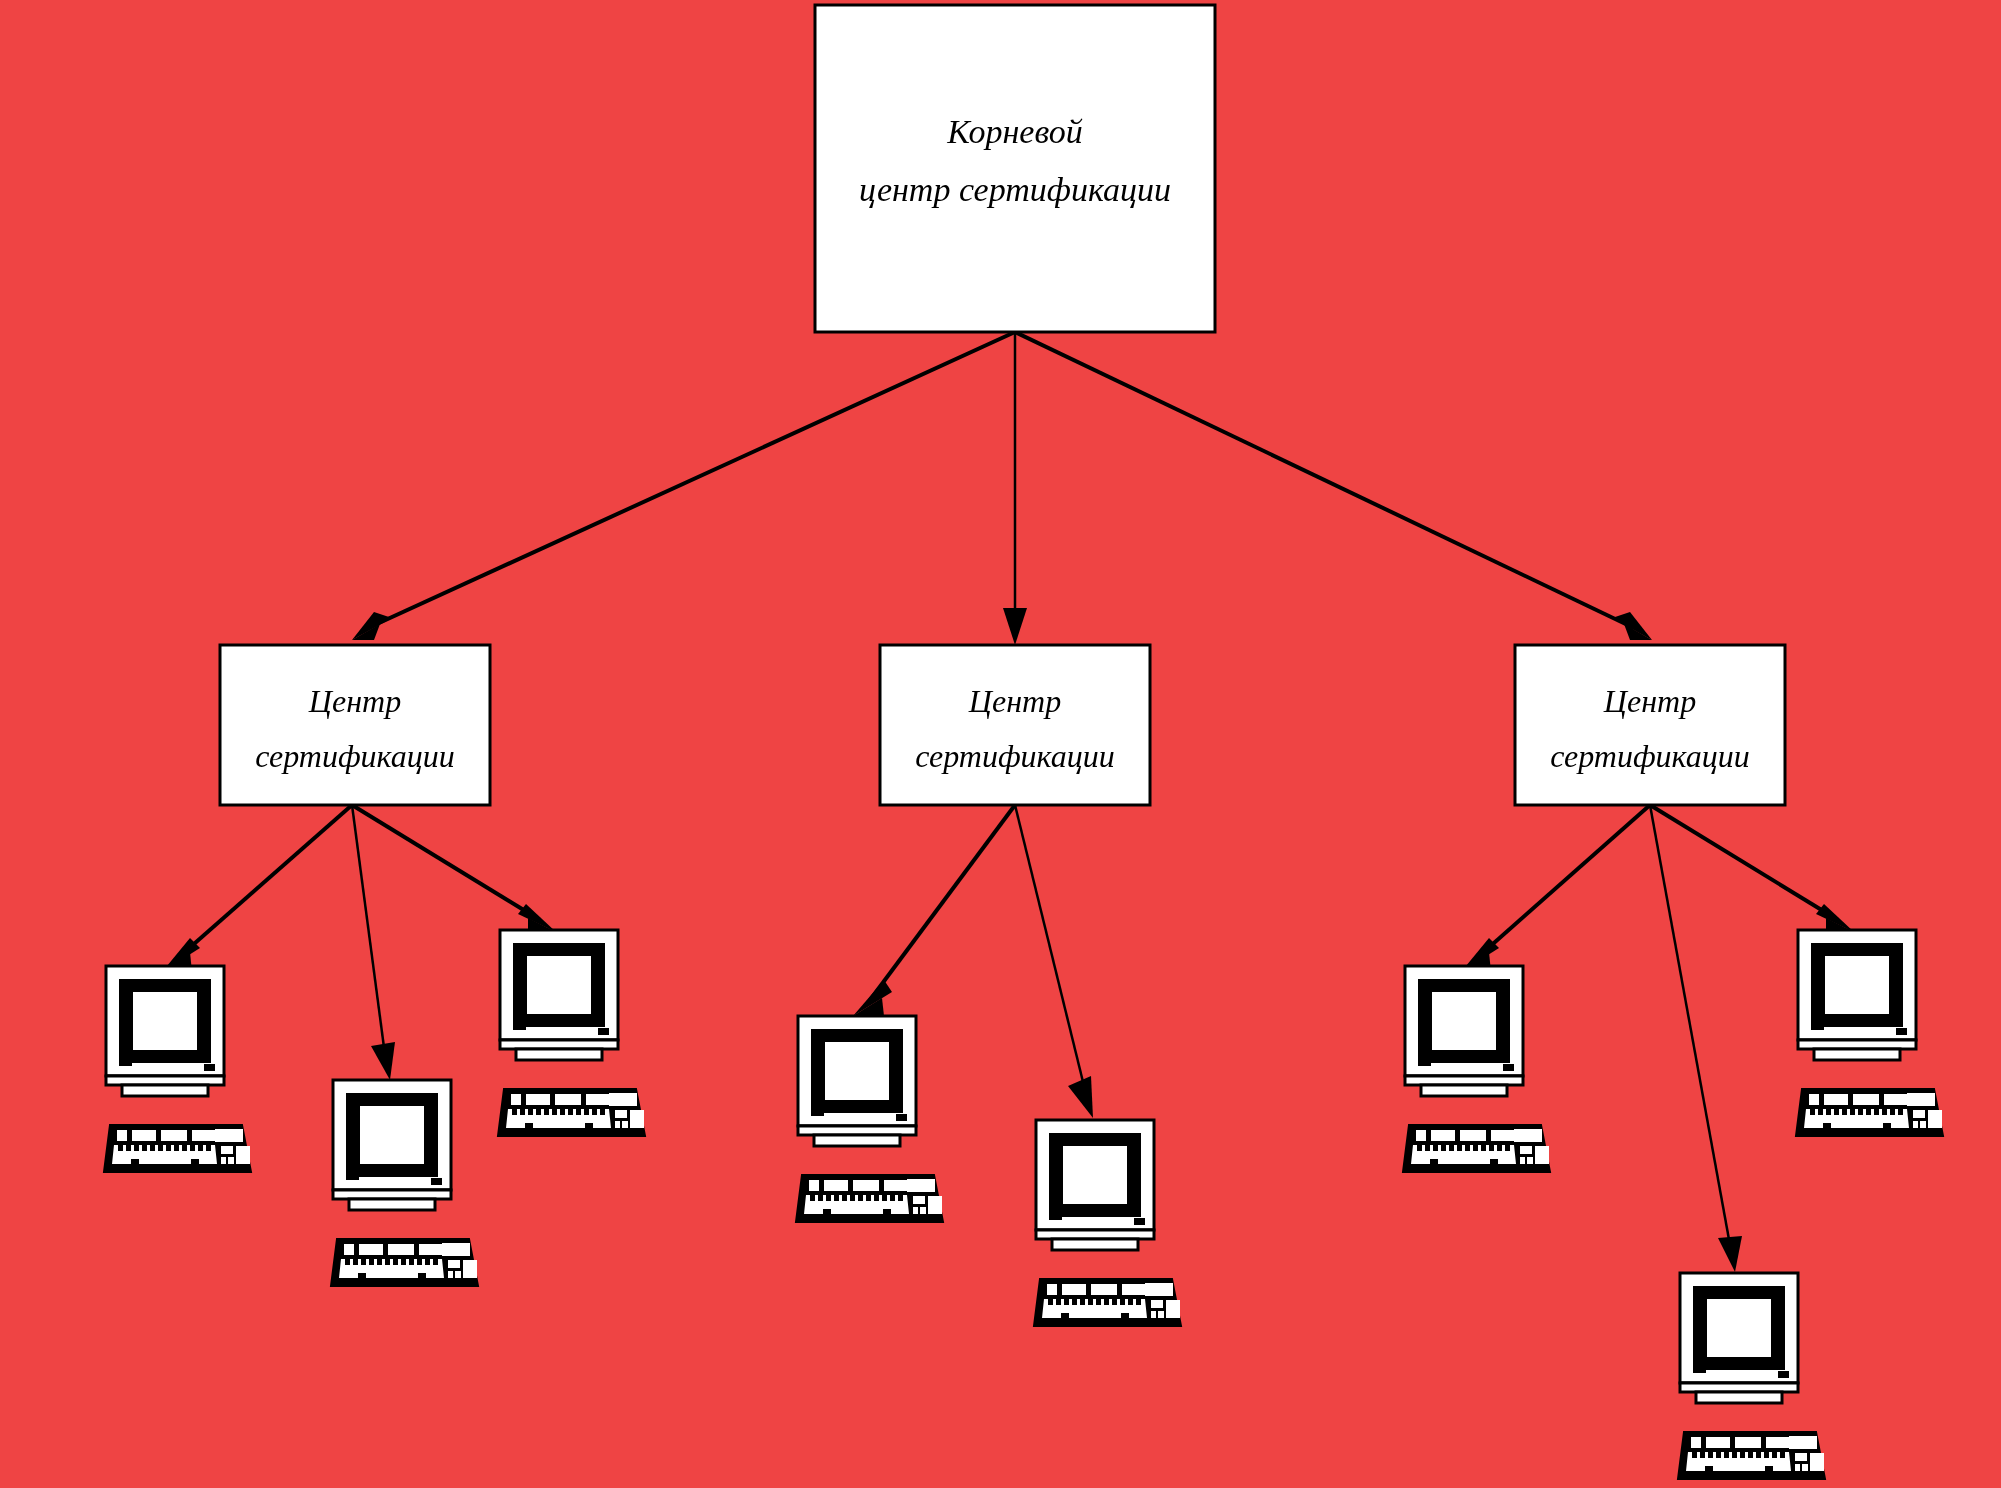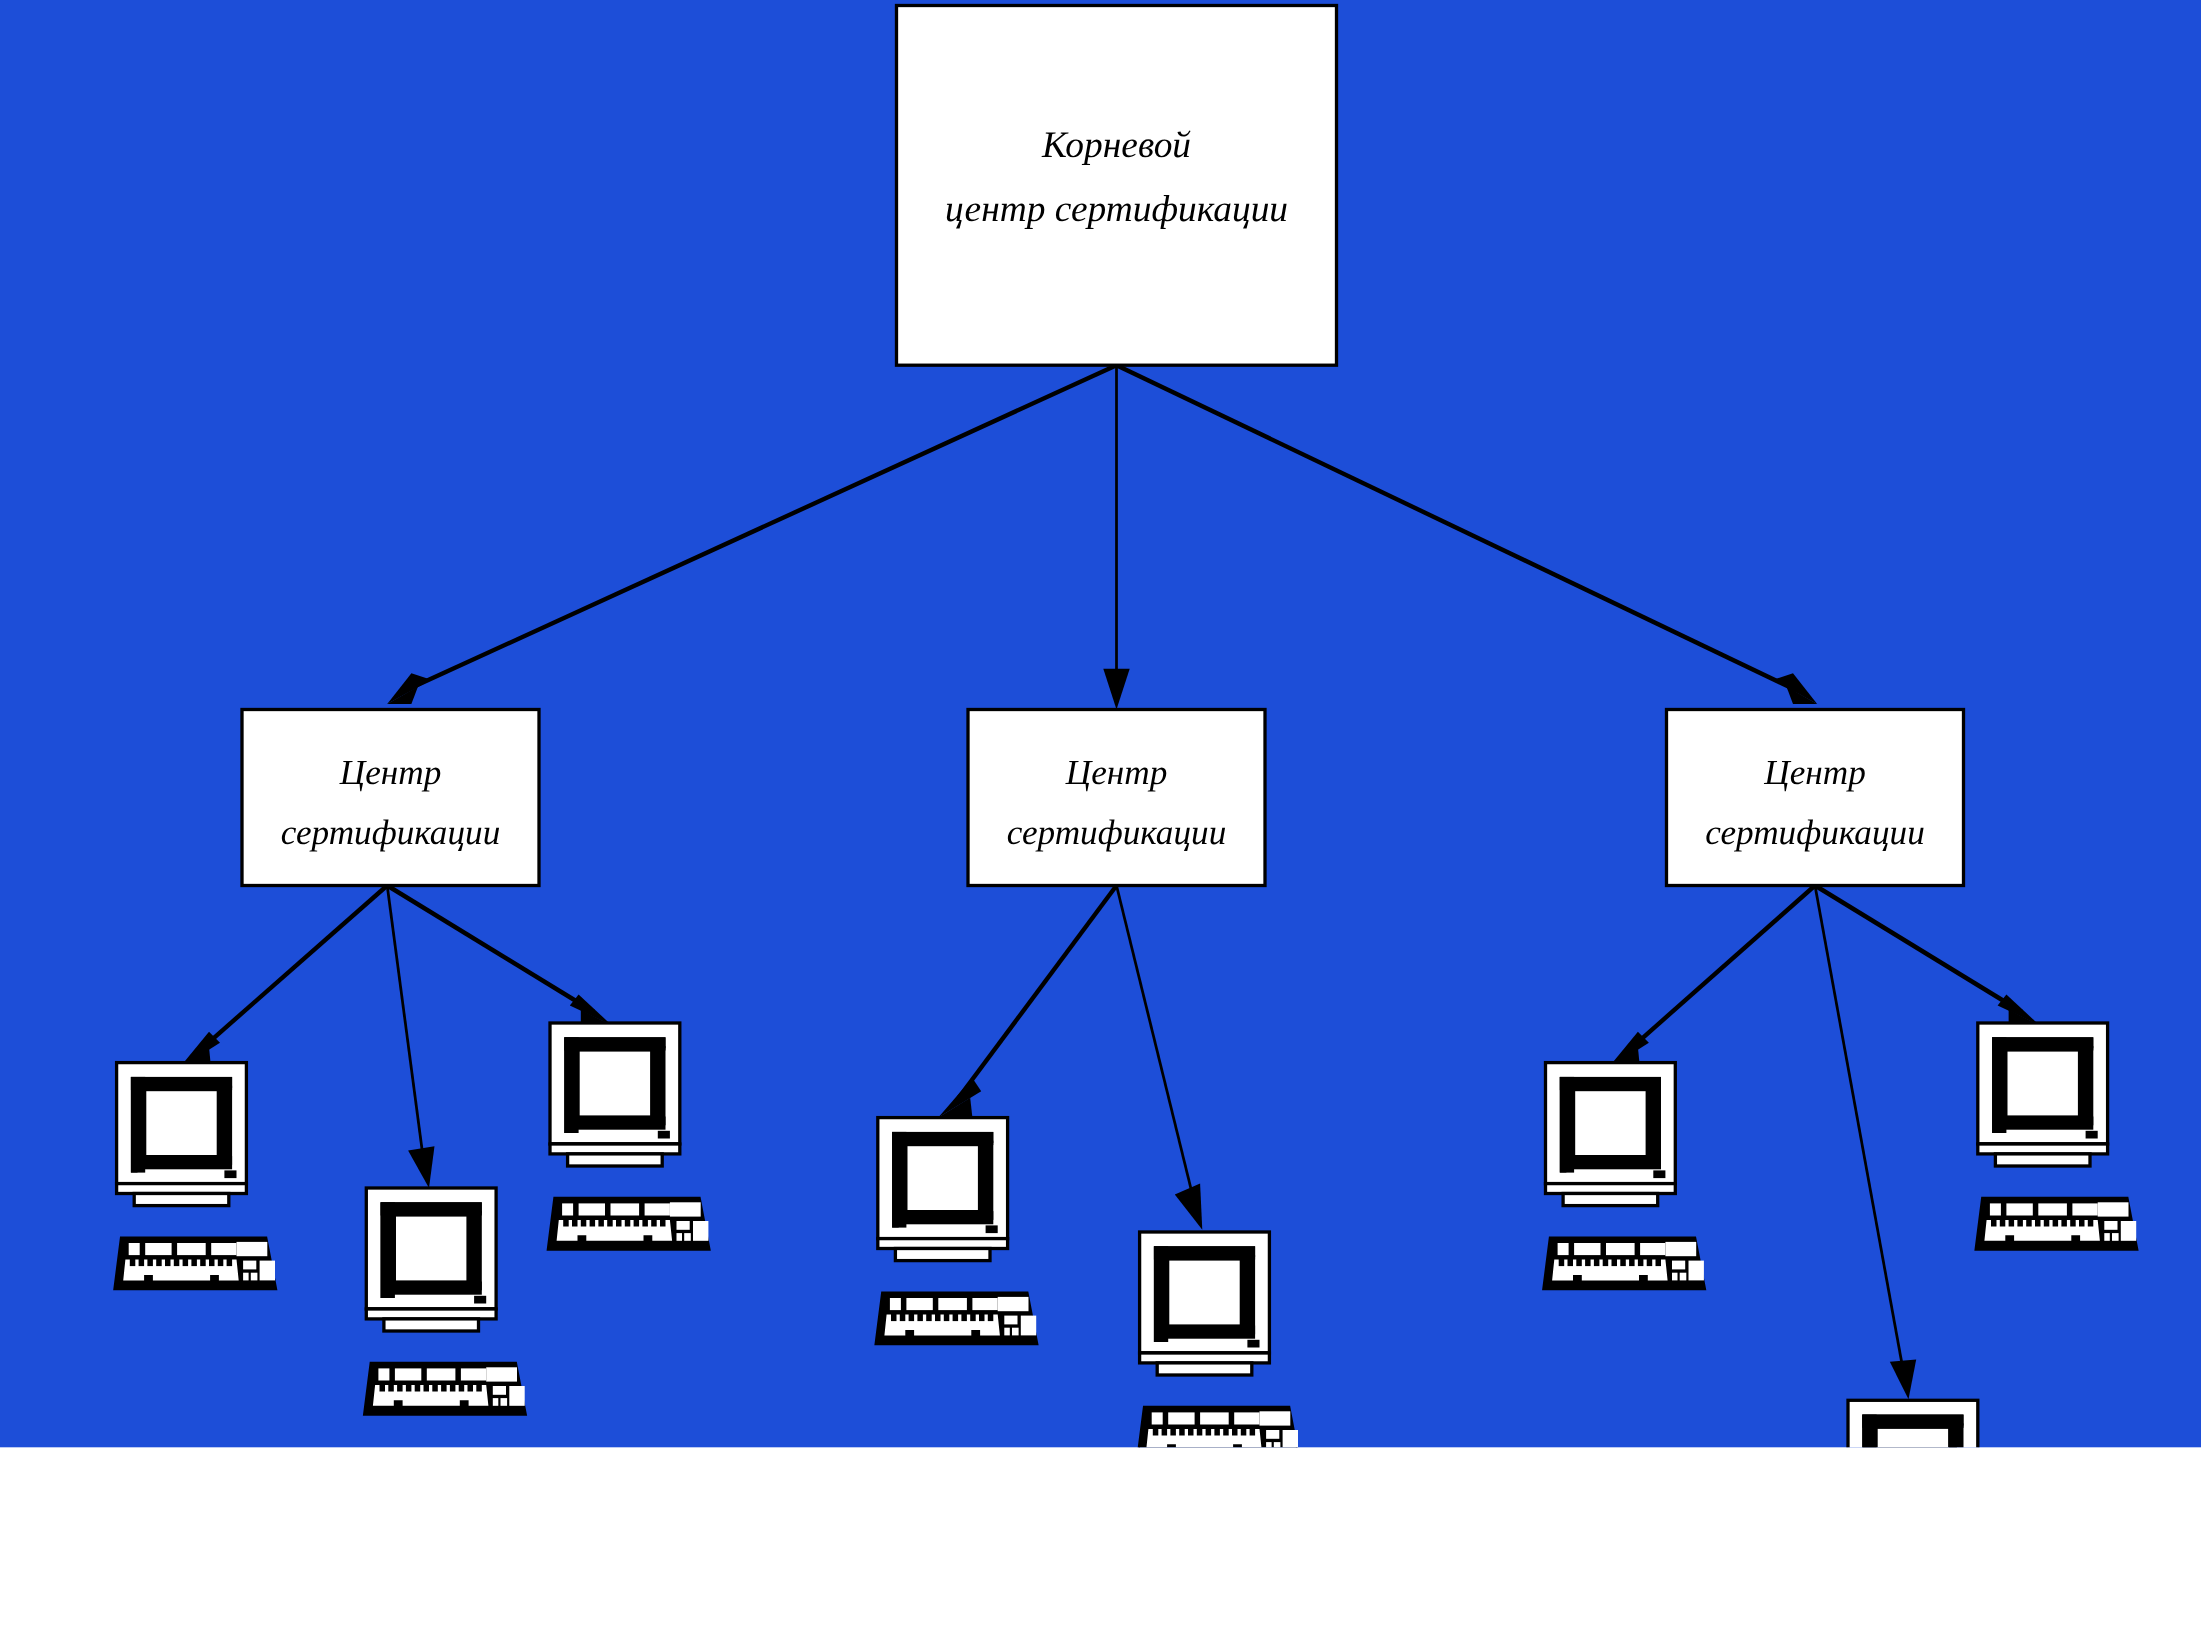--- a/index.html
+++ b/index.html
@@ -6,22 +6,22 @@
     margin: 0;
     padding: 0;
     background: #ffffff;
   }
   body {
     font-family: "Liberation Serif", "DejaVu Serif", serif;
   }
   #diagram-root {
     position: relative;
     width: 2001px;
-    height: 1316px;
-    background: #1d4ed8;
+    height: 1488px;
+    background: #ef4444;
     overflow: hidden;
   }
   #diagram-svg {
     position: absolute;
     top: 0;
     left: 0;
     width: 2001px;
     height: 1488px;
     display: block;
   }

